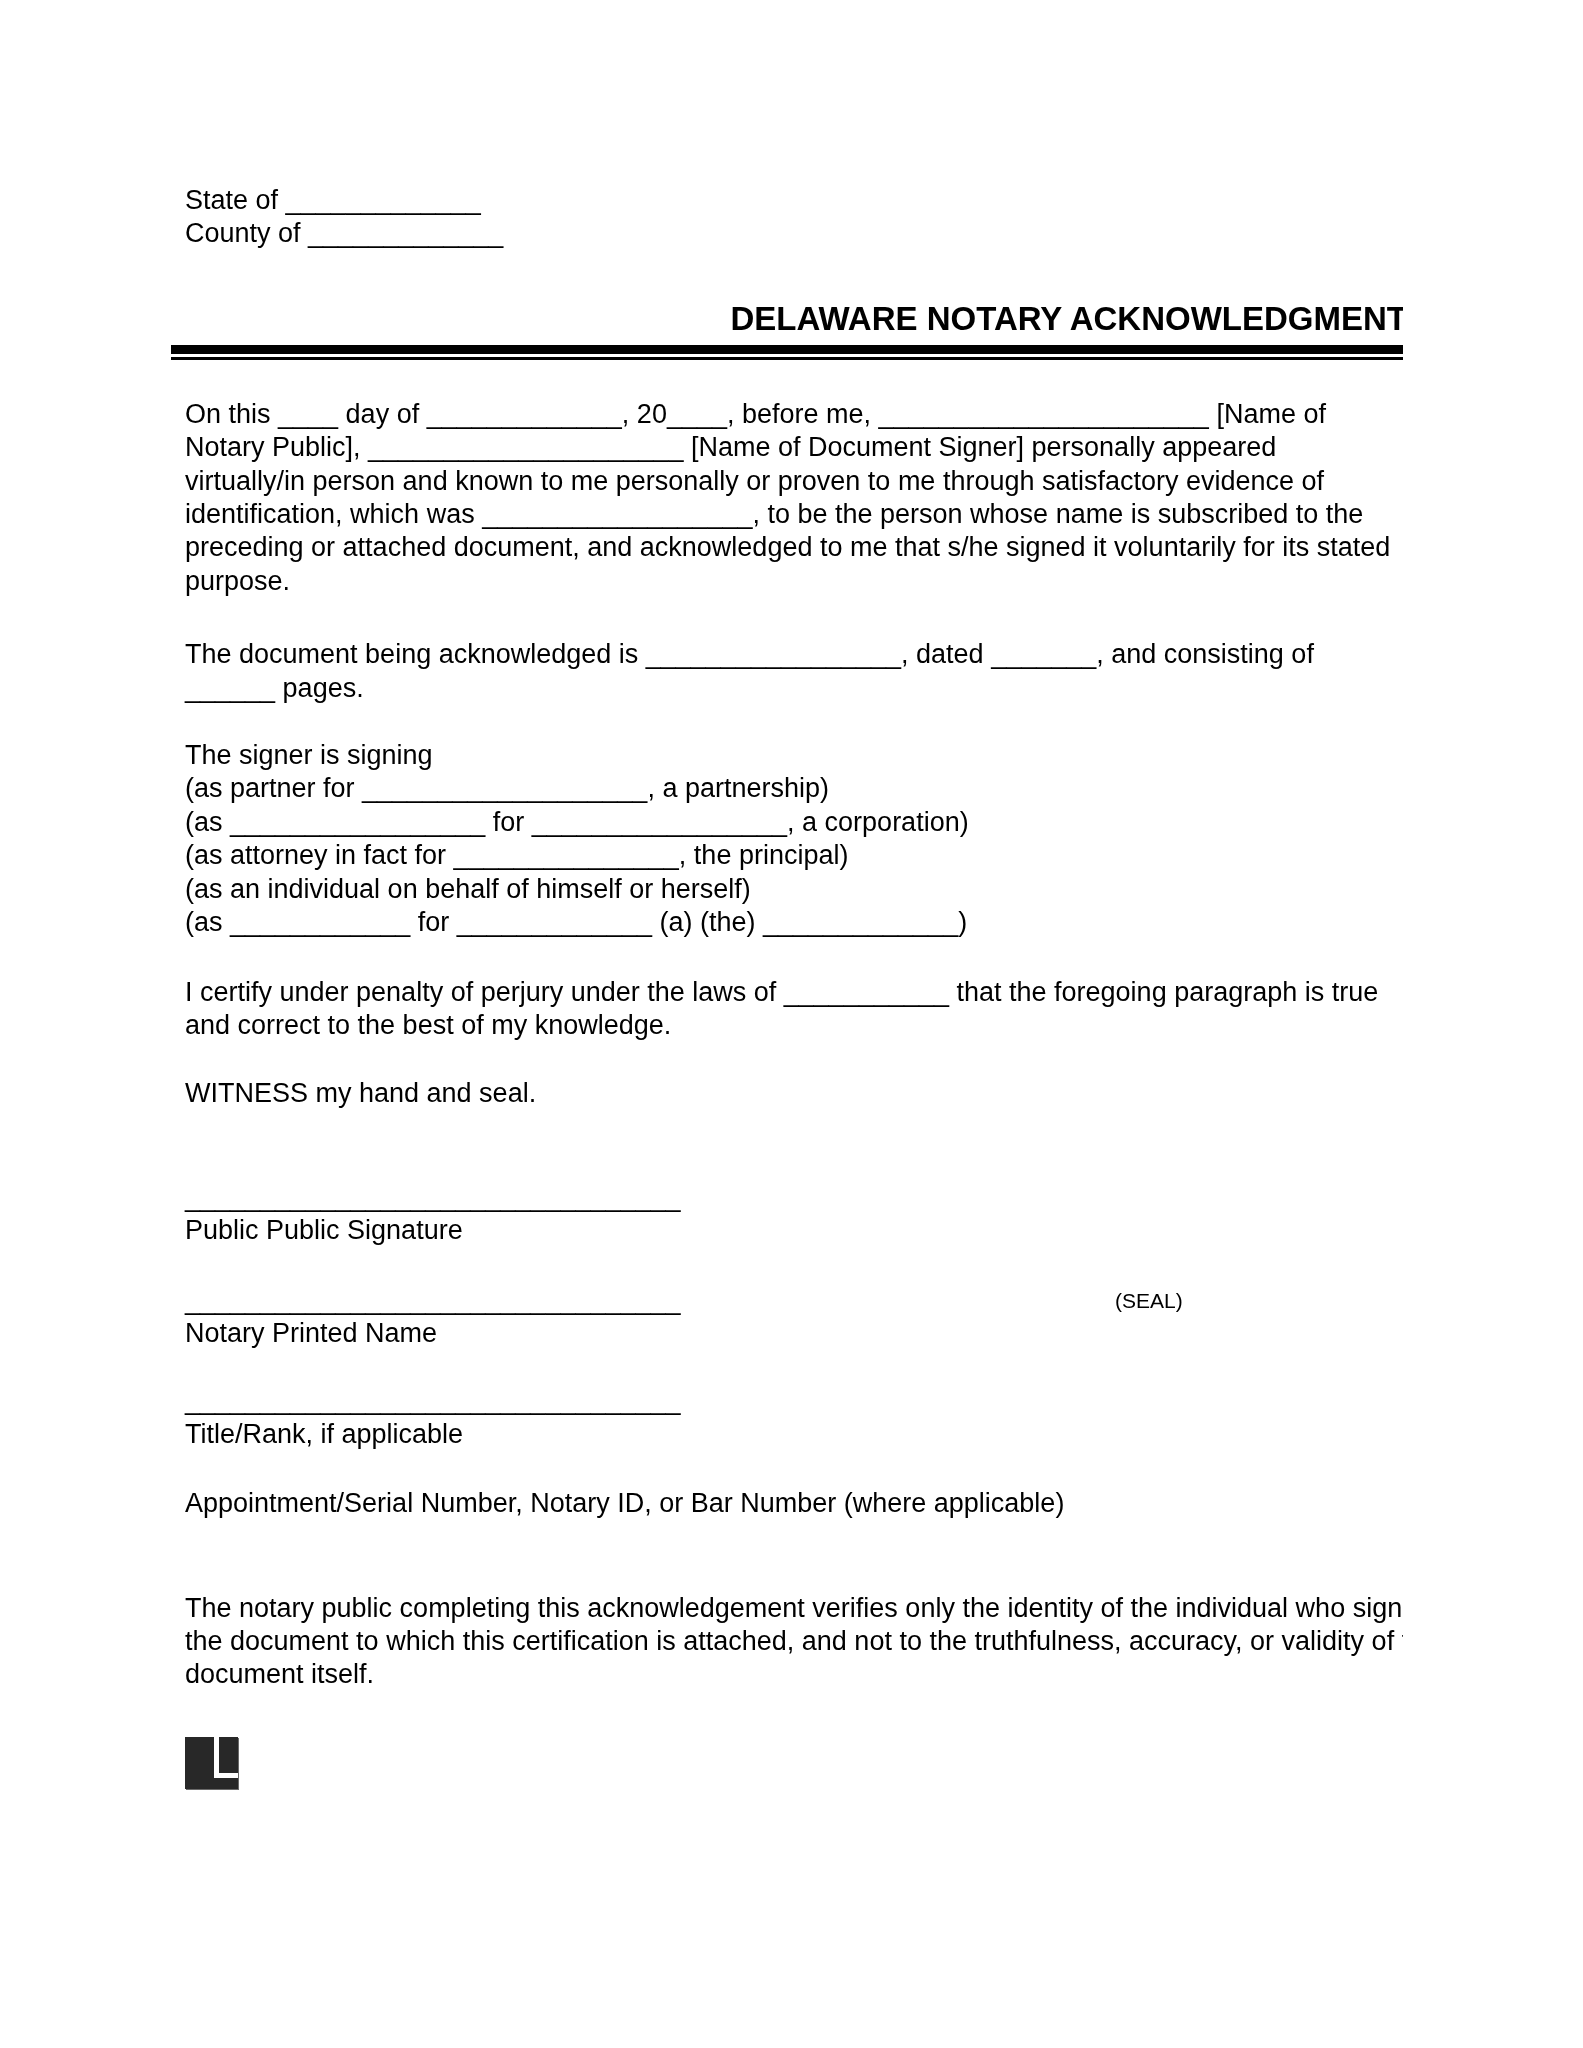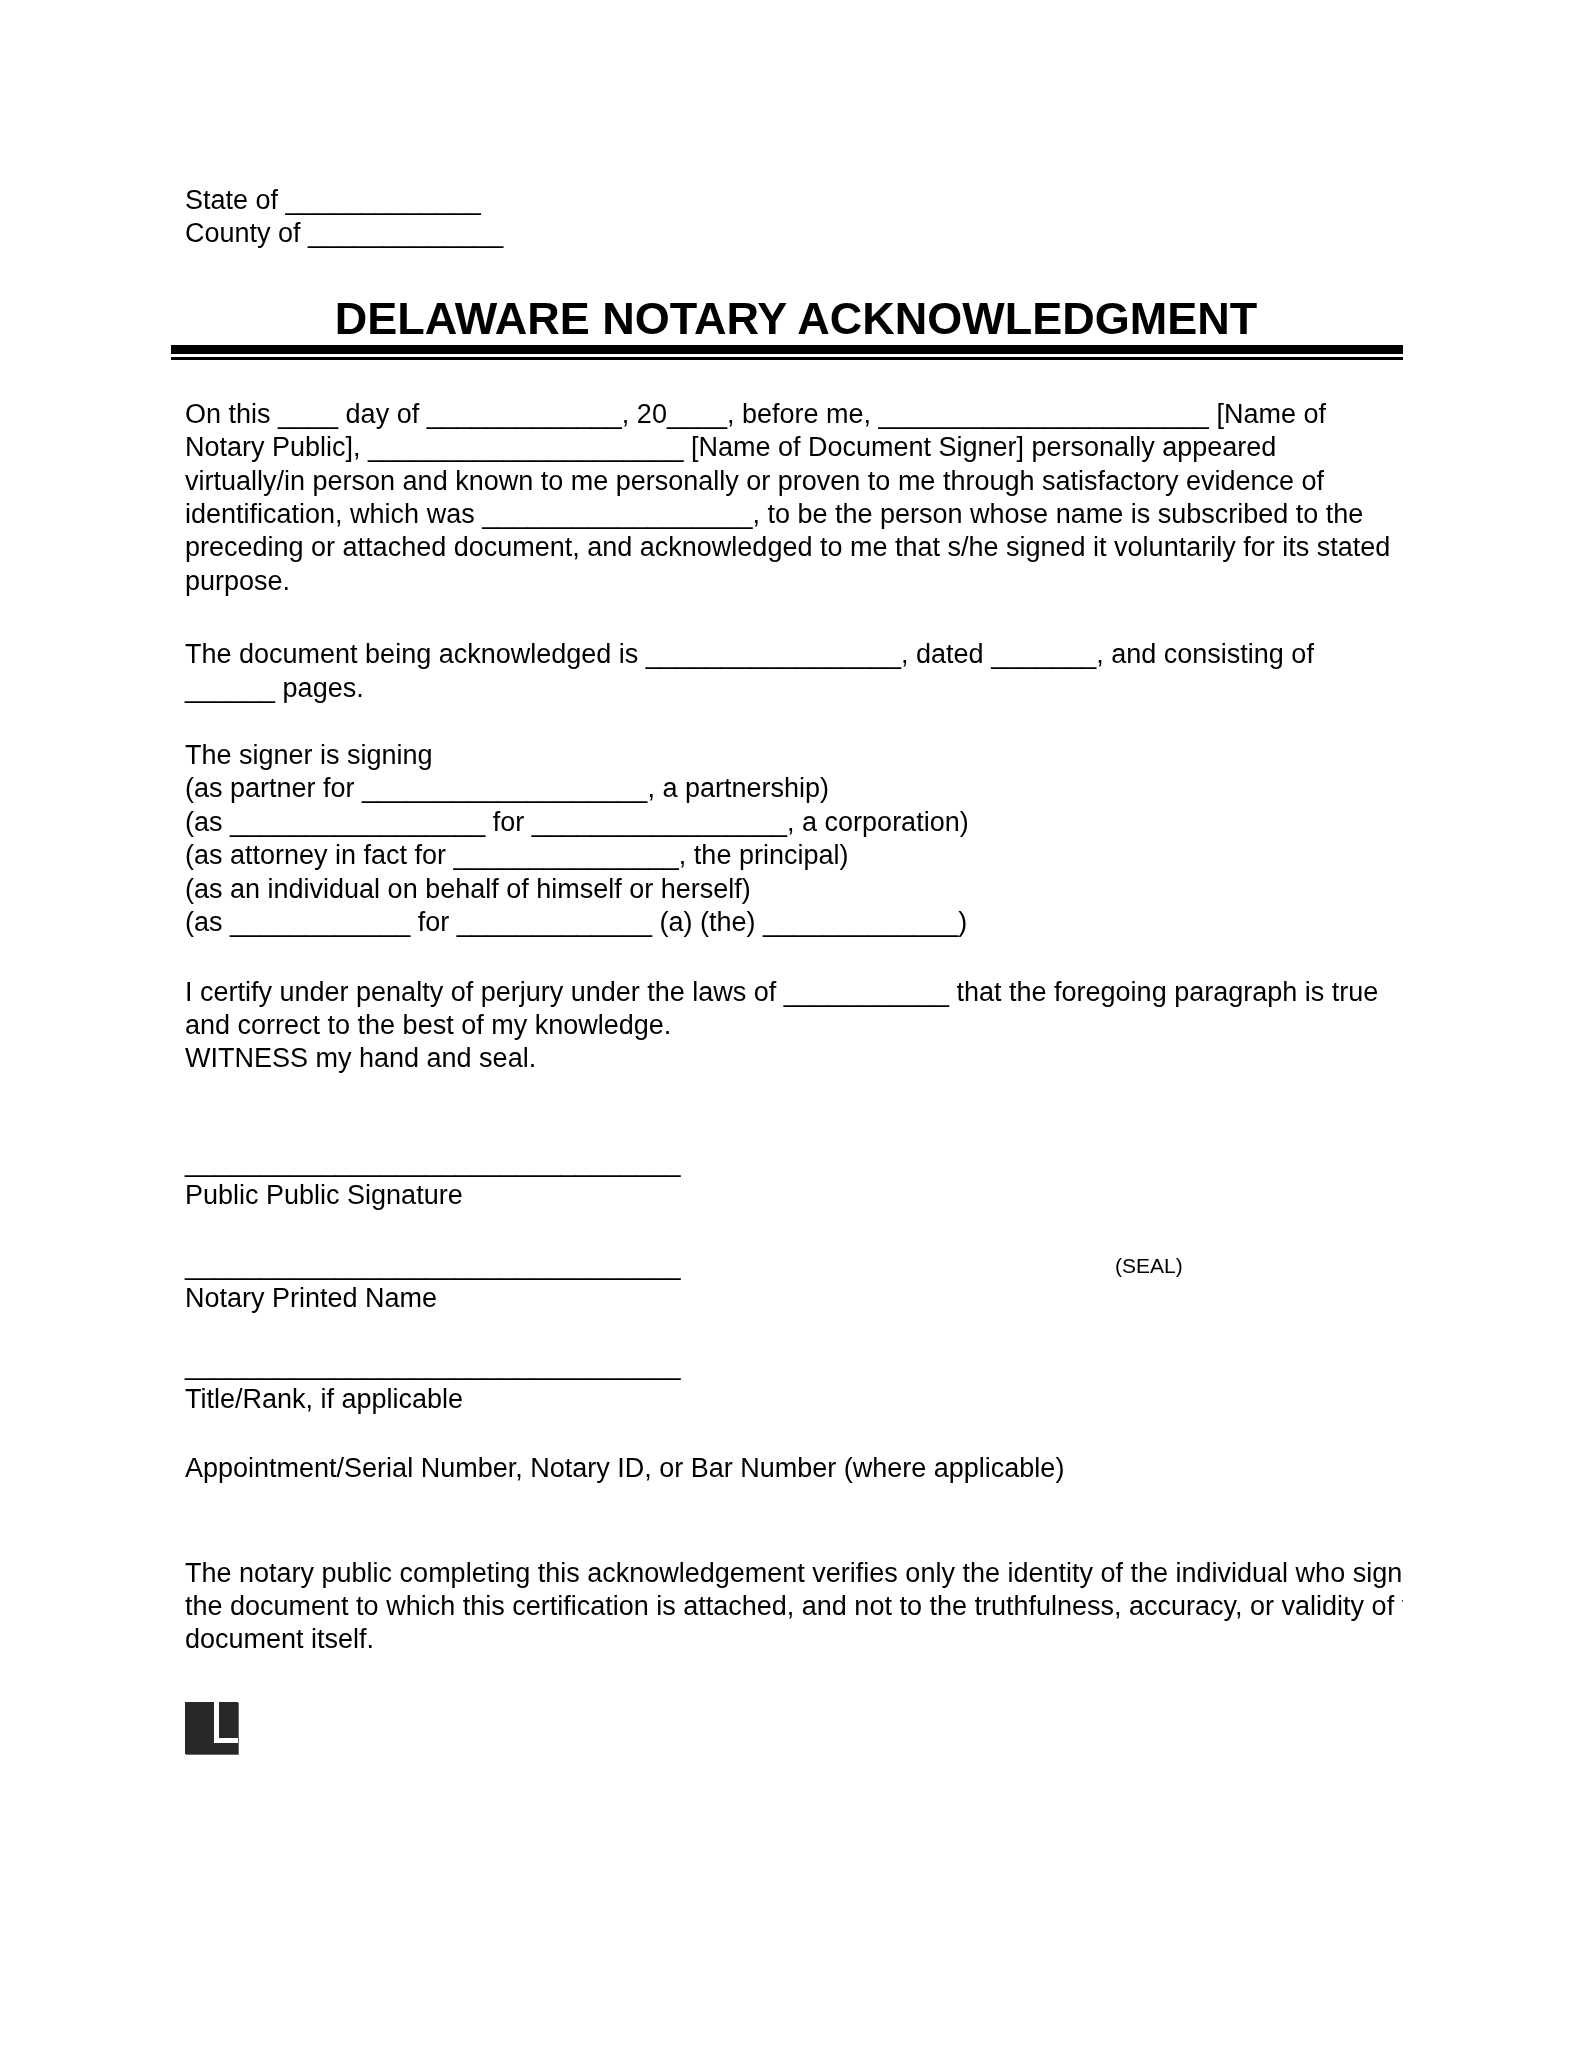--- a/index.html
+++ b/index.html
@@ -24,34 +24,34 @@
   }
   .txt {
     font-size: 27px;
     line-height: 33.4px;
     white-space: pre;
     color: #000;
   }
   .header-block { margin-top: 184px; }
   .doc-title {
     margin-top: 46px;
-    font-size: 45px;
+    font-size: 33px;
     line-height: 44px;
     font-weight: 700;
-    text-align: center;
+    text-align: right;
     white-space: pre;
   }
   .rule-wrap { margin-top: 4px; margin-left: -14px; width: calc(100% + 28px); }
   .rule-thick { height: 9px; background: #000; }
   .rule-thin  { height: 3px; background: #000; margin-top: 3px; }
   .intro-para     { margin-top: 38px; }
   .signer-para    { margin-top: 34px; }
   .doc-para       { margin-top: 40px; }
   .certify-para   { margin-top: 36px; }
-  .witness-para   { }
+  .witness-para   { margin-top: 35px; }
   .sig-block-1    { margin-top: 70px; }
   .sig-block-2    { margin-top: 36px; position: relative; }
   .sig-block-3    { margin-top: 34px; }
   .sig-block-4    { margin-top: 36px; }
   .seal-tag {
     position: absolute;
     left: 930px;
     top: 0;
     font-size: 21px;
     line-height: 33.4px;

